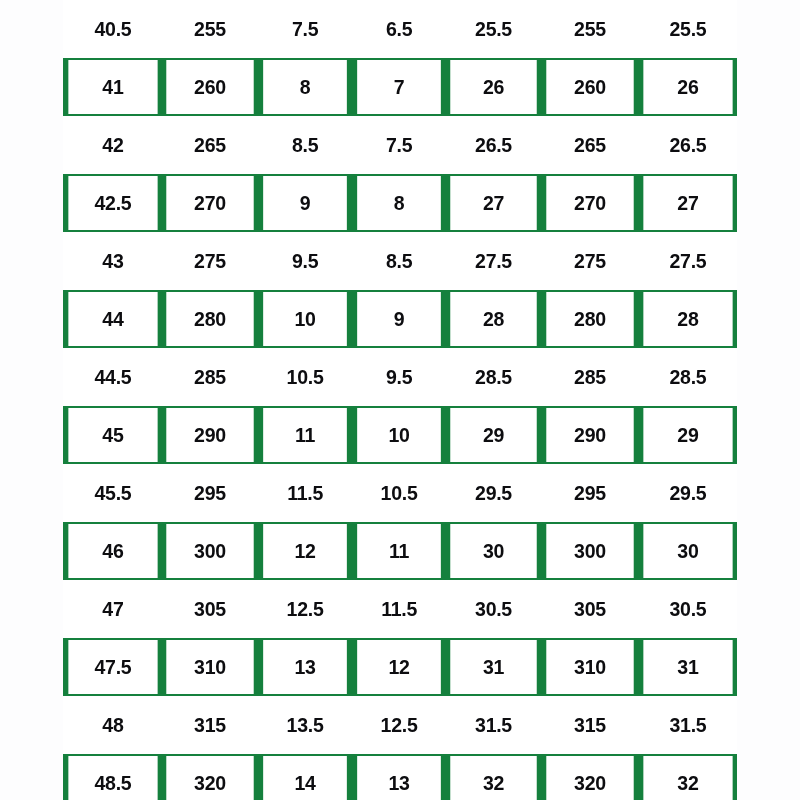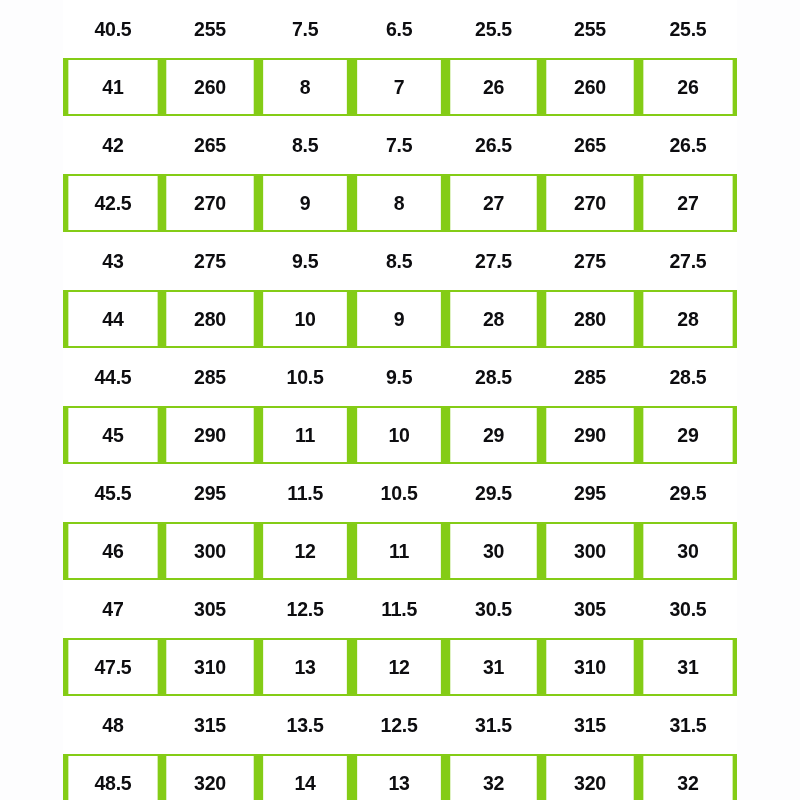--- a/index.html
+++ b/index.html
@@ -33,21 +33,21 @@
     border-collapse: separate;
   }
 
   .t-row {
     display: flex;
     width: 674px;
     height: 58px;
     box-sizing: border-box;
   }
   .t-row.odd  { background: #ffffff; }
-  .t-row.even { background: #84cc16; }
+  .t-row.even { background: #15803d; }
 
   .t-cell {
     box-sizing: border-box;
     height: 58px;
     display: flex;
     align-items: center;
     justify-content: center;
     background: #ffffff;
     margin: 2px 1.5px;
     height: 54px;

